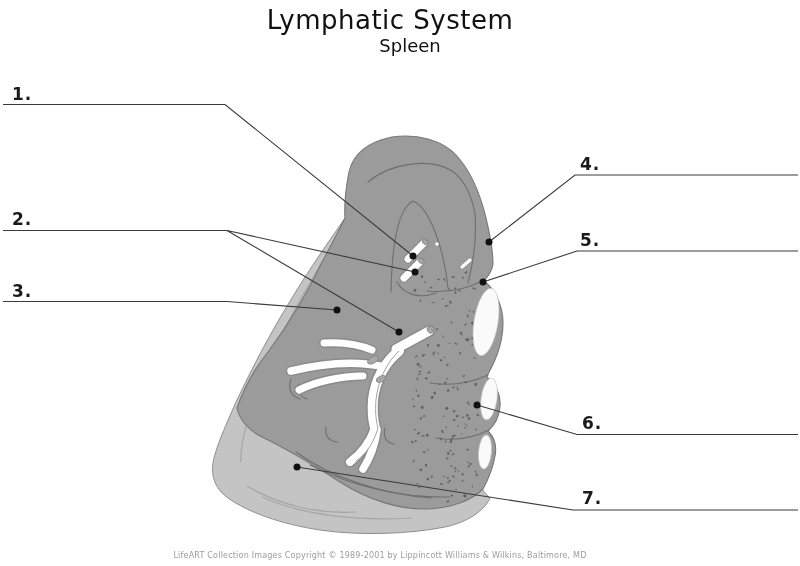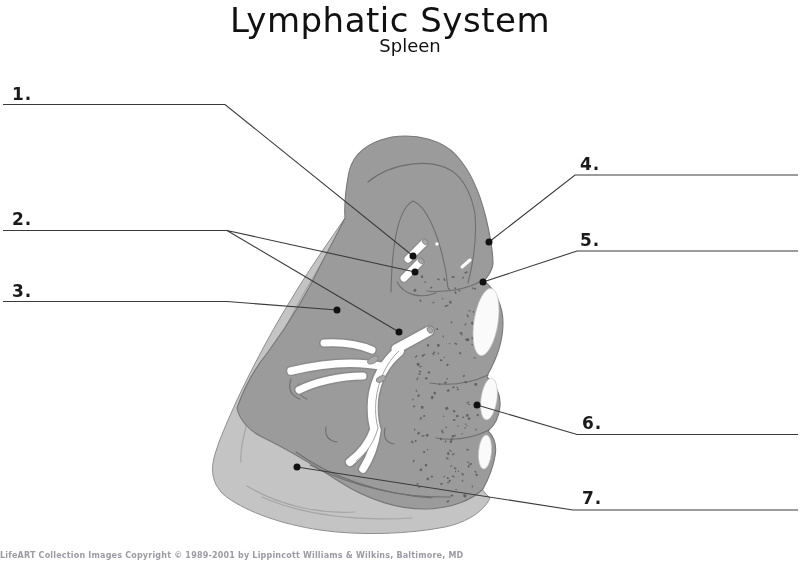--- a/index.html
+++ b/index.html
@@ -1,29 +1,29 @@
 <!DOCTYPE html>
 <html style="--c-lobe: #c4c4c4; --c-lobe-outline: #8f8f8f; --c-lobe-crease: #a6a6a6; --c-body: #9b9b9b; --c-body-outline: #777777; --c-crease: #6f6f6f; --c-vessel: #ffffff; --c-vessel-outline: #8a8a8a; --c-vessel-opening: #a8a8a8; --c-highlight: #fafafa; --c-highlight-edge: #c2c2c2; --c-stipple: #585858; --c-leader: #3a3a3a; --c-dot: #111111; --c-label-text: #1a1a1a; --c-title-text: #111111; --c-copyright-text: #9b9ba3;"><head>
 <meta charset="utf-8">
 <style>
   html,body{margin:0;padding:0;background:#fff;}
   .canvas{
     position:relative;width:800px;height:566px;background:#fff;
     font-family:"DejaVu Sans","Liberation Sans",sans-serif;overflow:hidden;
   }
   .title-block{position:absolute;top:5px;left:0;width:780px;text-align:center;}
-  .title{font-size:34px;line-height:30px;color:var(--c-title-text);letter-spacing:.5px;}
+  .title{font-size:26px;line-height:30px;color:var(--c-title-text);letter-spacing:.5px;}
   .subtitle{font-size:18px;line-height:22px;color:var(--c-title-text);margin-left:40px;}
   .fig-label{
     position:absolute;font-size:17px;font-weight:bold;color:var(--c-label-text);
     line-height:18px;letter-spacing:1px;
   }
   .footer{
-    position:absolute;bottom:6px;left:0;width:760px;text-align:left;
-    font-size:8px;color:var(--c-copyright-text);letter-spacing:.2px;font-weight:bold;
+    position:absolute;bottom:6px;left:0;width:760px;text-align:center;
+    font-size:8px;color:var(--c-copyright-text);letter-spacing:.2px;
   }
   svg{position:absolute;top:0;left:0;}
 </style>
 </head>
 <body>
 
 <div class="canvas">
 
   <svg width="800" height="566" viewBox="0 0 800 566">
 

